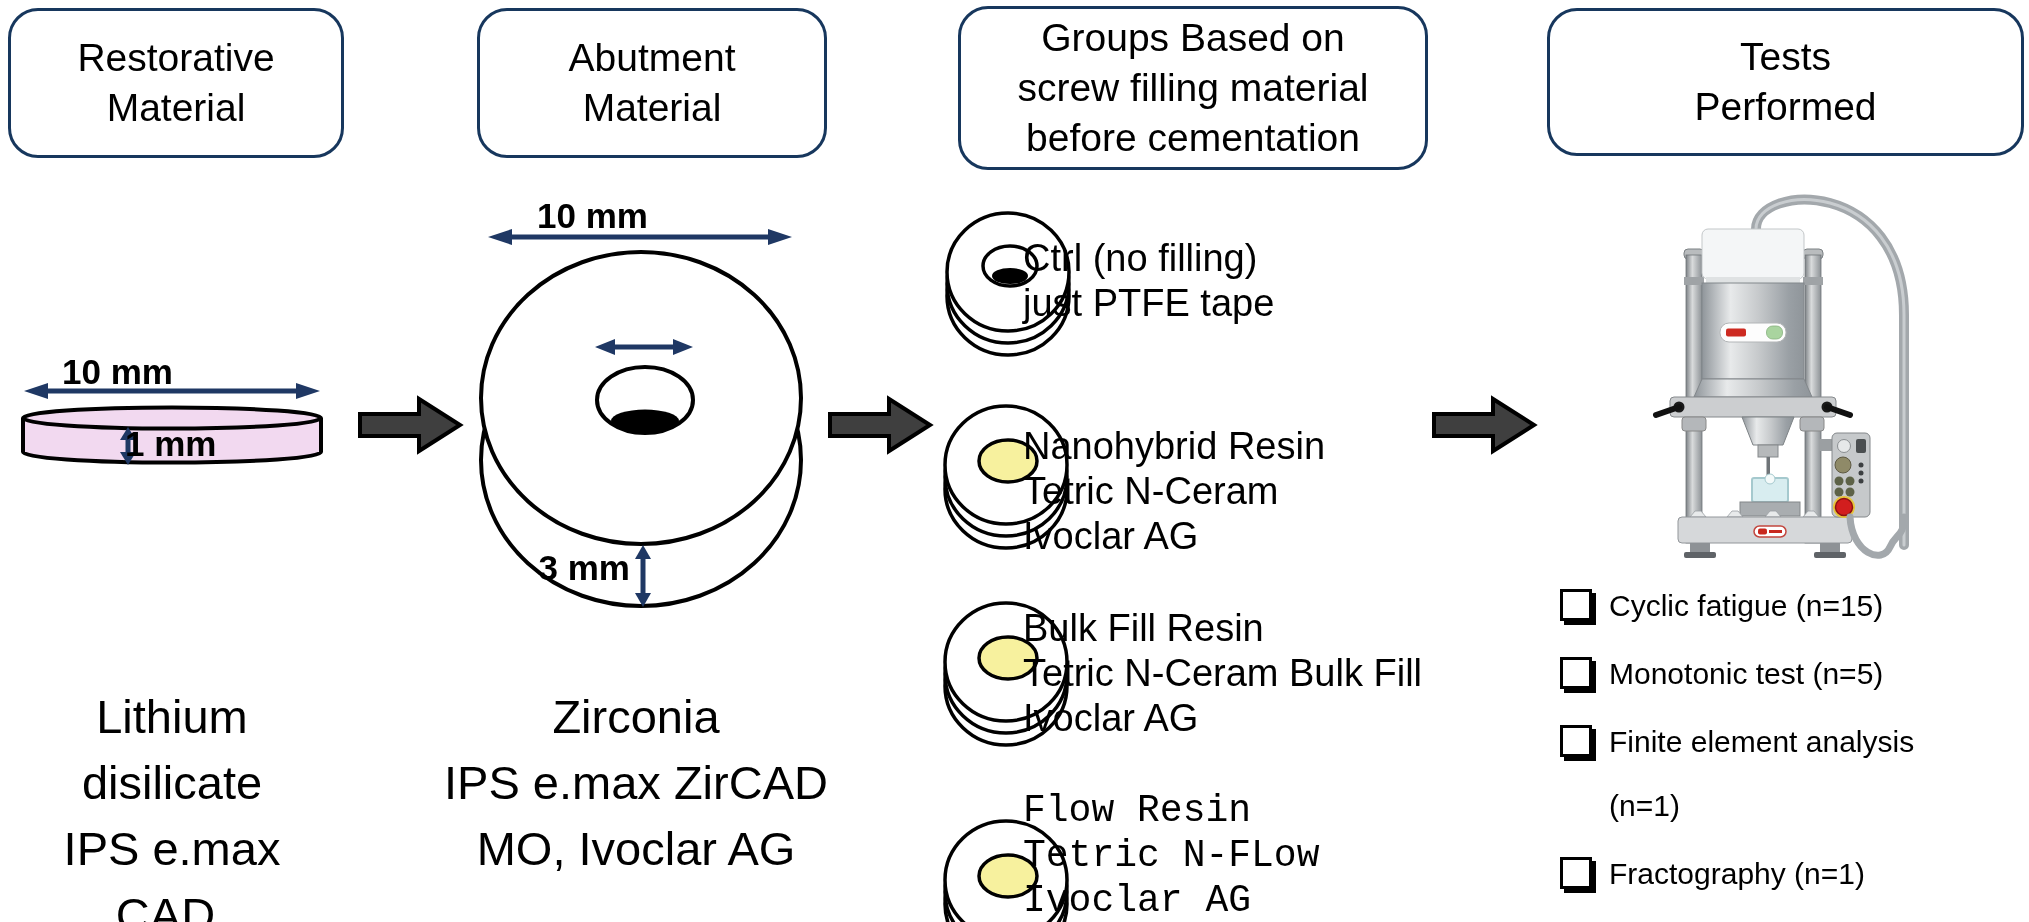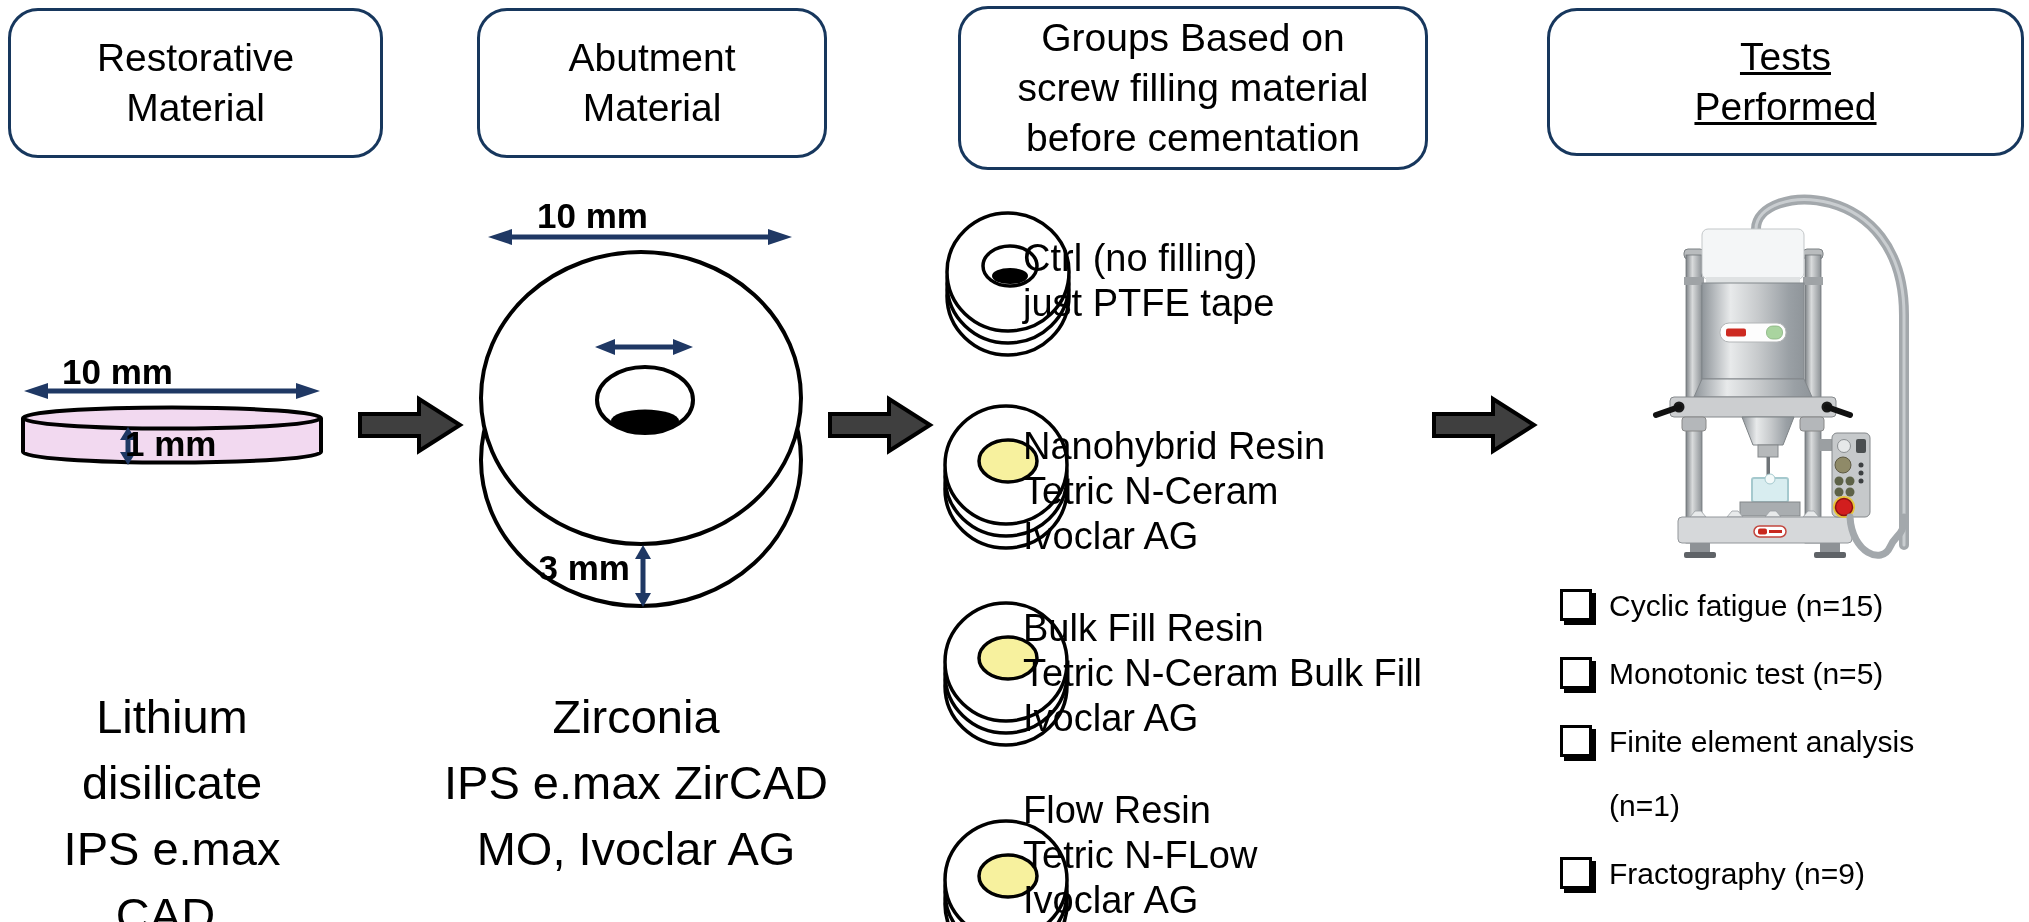--- a/index.html
+++ b/index.html
@@ -23,34 +23,34 @@
     border:3px solid #000;box-shadow:4px 4px 0 0 #000;
   }
   .check-text{font-size:30px;line-height:64px;white-space:pre-line;width:440px;}
   svg{display:block;}
 </style>
 </head>
 <body>
 
 <div id="canvas">
 
-  <div class="header-box" style="left:8px;top:8px;width:375px;height:150px;">
+  <div class="header-box" style="left:8px;top:8px;width:336px;height:150px;">
     <span>Restorative
 Material</span>
   </div>
   <div class="header-box" style="left:477px;top:8px;width:350px;height:150px;">
     <span>Abutment
 Material</span>
   </div>
   <div class="header-box" style="left:958px;top:6px;width:470px;height:164px;">
     <span>Groups Based on
 screw filling material
 before cementation</span>
   </div>
-  <div class="header-box" style="left:1547px;top:8px;width:477px;height:148px;text-decoration:underline;">
+  <div class="header-box" style="left:1547px;top:8px;width:477px;height:148px;">
     <span>Tests
 Performed</span>
   </div>
 
   <div class="dim-label" style="left:62px;top:352px;width:200px;">10 mm</div>
 
   <svg class="abs" style="left:24px;top:381px;" width="296" height="20" viewBox="0 0 296 20">
     <line x1="18" y1="10" x2="278" y2="10" stroke="#1F3864" stroke-width="5"></line>
     <polygon points="0,10 24,2 24,18" fill="#1F3864"></polygon>
     <polygon points="296,10 272,2 272,18" fill="#1F3864"></polygon>
@@ -144,21 +144,21 @@
   <div class="group-label" style="left:1023px;top:606px;width:480px;">Bulk Fill Resin
 Tetric N-Ceram Bulk Fill
 Ivoclar AG</div>
 
   <svg class="abs" style="left:942px;top:818px;" width="130" height="150" viewBox="0 0 130 150">
     <ellipse cx="64" cy="86" rx="61" ry="59" fill="#fff" stroke="#000" stroke-width="3.5"></ellipse>
     <ellipse cx="64" cy="74" rx="61" ry="59" fill="#fff" stroke="#000" stroke-width="3.5"></ellipse>
     <ellipse cx="64" cy="62" rx="61" ry="59" fill="#fff" stroke="#000" stroke-width="3.5"></ellipse>
     <ellipse cx="66" cy="58" rx="29" ry="21" fill="#F7F19E" stroke="#000" stroke-width="3.5"></ellipse>
   </svg>
-  <div class="group-label" style="left:1023px;top:788px;width:480px;">Flow Resin
+  <div class="group-label" style="left:1023px;top:788px;width:480px;font-family:Liberation Mono, monospace;">Flow Resin
 Tetric N-FLow
 Ivoclar AG</div>
 
   <svg class="abs" style="left:1431px;top:395px;" width="107" height="60" viewBox="0 0 107 60">
     <polygon points="3,19 62,19 62,4 103,30 62,56 62,41 3,41" fill="#3F3F3F" stroke="#000" stroke-width="4"></polygon>
   </svg>
 
   <svg class="abs" style="left:1620px;top:165px;" width="300" height="420" viewBox="0 0 300 420">
     <defs>
       <linearGradient id="bodyGrad" x1="0" y1="0" x2="1" y2="0">
@@ -252,17 +252,17 @@
       <span class="check-bullet"></span>
       <span class="check-text">Monotonic test (n=5)</span>
     </div>
     <div class="check-item">
       <span class="check-bullet"></span>
       <span class="check-text">Finite element analysis
 (n=1)</span>
     </div>
     <div class="check-item">
       <span class="check-bullet"></span>
-      <span class="check-text">Fractography (n=9)</span>
+      <span class="check-text">Fractography (n=1)</span>
     </div>
   </div>
 
 </div>
 
 </body></html>

